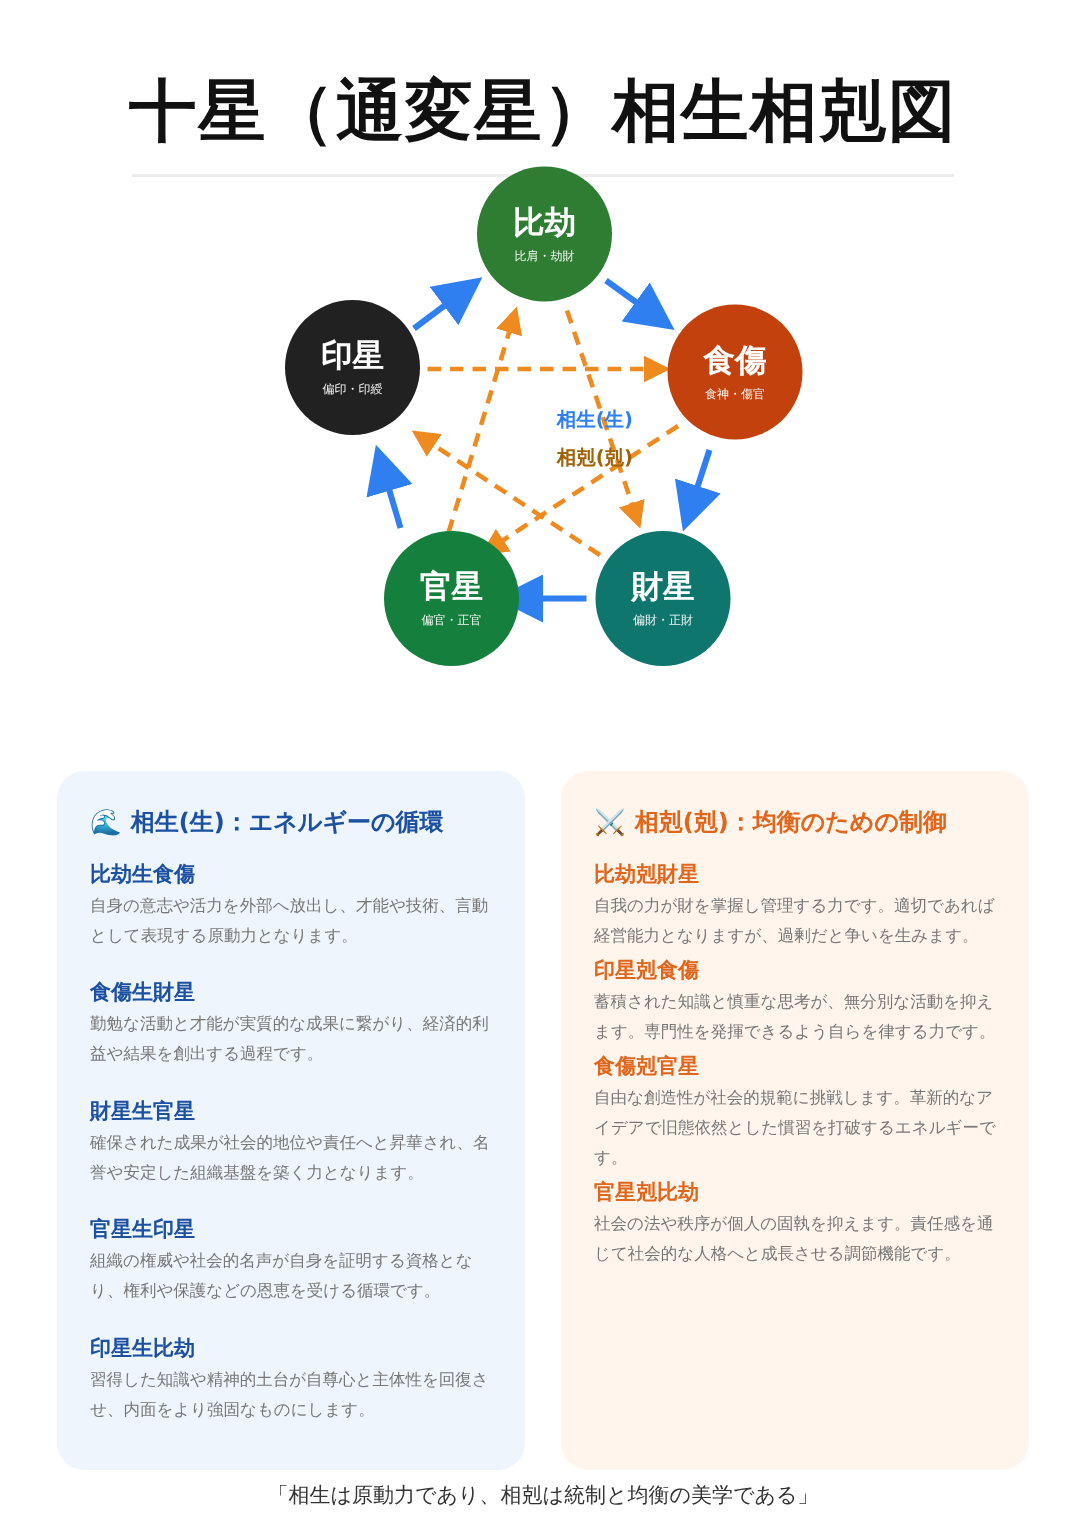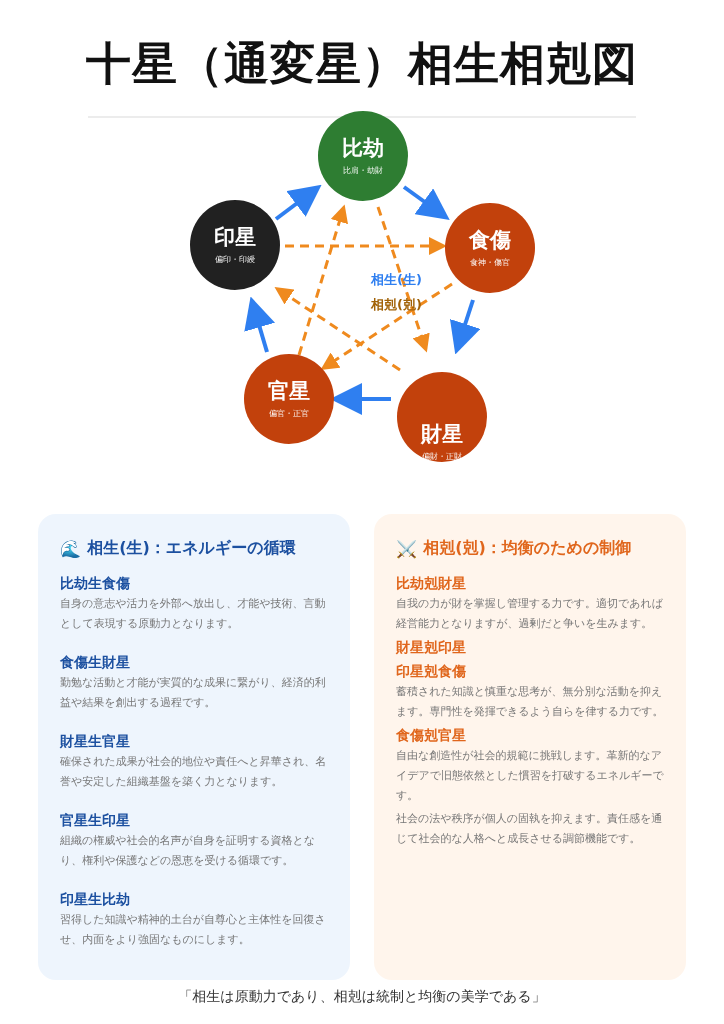--- a/index.html
+++ b/index.html
@@ -1,18 +1,18 @@
 <!DOCTYPE html>
 <html><head>
 <meta charset="utf-8">
 <style>
   html, body { margin:0; padding:0; background:#ffffff; }
   body { width:724px; height:1024px; position:relative; overflow:hidden;
          font-family:"DejaVu Sans", "Liberation Sans", sans-serif; color:#222; }
-  .title { position:absolute; left:0; top:34px; width:724px; text-align:center;
+  .title { position:absolute; left:0; top:44px; width:724px; text-align:center;
            font-size:45px; font-weight:bold; color:#111; letter-spacing:1px; }
   .rule { position:absolute; left:88px; top:116px; width:548px; height:2px; background:#ececec; }
   svg.diagram { position:absolute; left:0; top:0; }
   .node { position:absolute; width:90px; height:90px; border-radius:50%;
           display:flex; flex-direction:column; align-items:center; justify-content:center; color:#fff; }
   .node .main { font-size:21px; font-weight:bold; line-height:24px; }
   .node .sub { font-size:8px; margin-top:5px; opacity:0.95; }
   .center-label { position:absolute; width:120px; text-align:right; font-size:13px; font-weight:bold; }
   .card { position:absolute; top:514px; width:312px; height:466px; border-radius:18px; box-sizing:border-box;
           padding:24px 22px 20px 22px; }
@@ -64,25 +64,25 @@
 </svg>
 
 <div class="node" style="left:318px; top:111px; background:#2e7d32;">
   <span class="main">比劫</span>
   <span class="sub">比肩・劫財</span>
 </div>
 <div class="node" style="left:445px; top:203px; background:#c2410c;">
   <span class="main">食傷</span>
   <span class="sub">食神・傷官</span>
 </div>
-<div class="node" style="left:397px; top:372px; background:#c2410c;justify-content:flex-end;">
+<div class="node" style="left:397px; top:354px; background:#0f766e;">
   <span class="main">財星</span>
   <span class="sub">偏財・正財</span>
 </div>
-<div class="node" style="left:244px; top:354px; background:#c2410c;font-family:Liberation Serif, serif;">
+<div class="node" style="left:256px; top:354px; background:#15803d;font-family:Liberation Serif, serif;">
   <span class="main">官星</span>
   <span class="sub">偏官・正官</span>
 </div>
 <div class="node" style="left:190px; top:200px; background:#212121;">
   <span class="main">印星</span>
   <span class="sub">偏印・印綬</span>
 </div>
 
 <div class="center-label" style="left:302px; top:271px; color:#2f7ff0;">相生(生)</div>
 <div class="center-label" style="left:302px; top:296px; color:#a16207;">相剋(剋)</div>
@@ -117,28 +117,28 @@
 <div class="card right">
   <div class="card-title">
     <span class="emoji">⚔️</span>
     <span>相剋(剋)：均衡のための制御</span>
   </div>
   <div class="item">
     <div class="item-title">比劫剋財星</div>
     <div class="item-text">自我の力が財を掌握し管理する力です。適切であれば経営能力となりますが、過剰だと争いを生みます。</div>
   </div>
   <div class="item">
-    <div class="item-title">財星剋印星</div>
   </div>
   <div class="item">
     <div class="item-title">印星剋食傷</div>
     <div class="item-text">蓄積された知識と慎重な思考が、無分別な活動を抑えます。専門性を発揮できるよう自らを律する力です。</div>
   </div>
   <div class="item">
     <div class="item-title">食傷剋官星</div>
     <div class="item-text">自由な創造性が社会的規範に挑戦します。革新的なアイデアで旧態依然とした慣習を打破するエネルギーです。</div>
   </div>
   <div class="item">
+    <div class="item-title">官星剋比劫</div>
     <div class="item-text">社会の法や秩序が個人の固執を抑えます。責任感を通じて社会的な人格へと成長させる調節機能です。</div>
   </div>
 </div>
 
 <div class="footer">「相生は原動力であり、相剋は統制と均衡の美学である」</div>
 
 </body></html>

